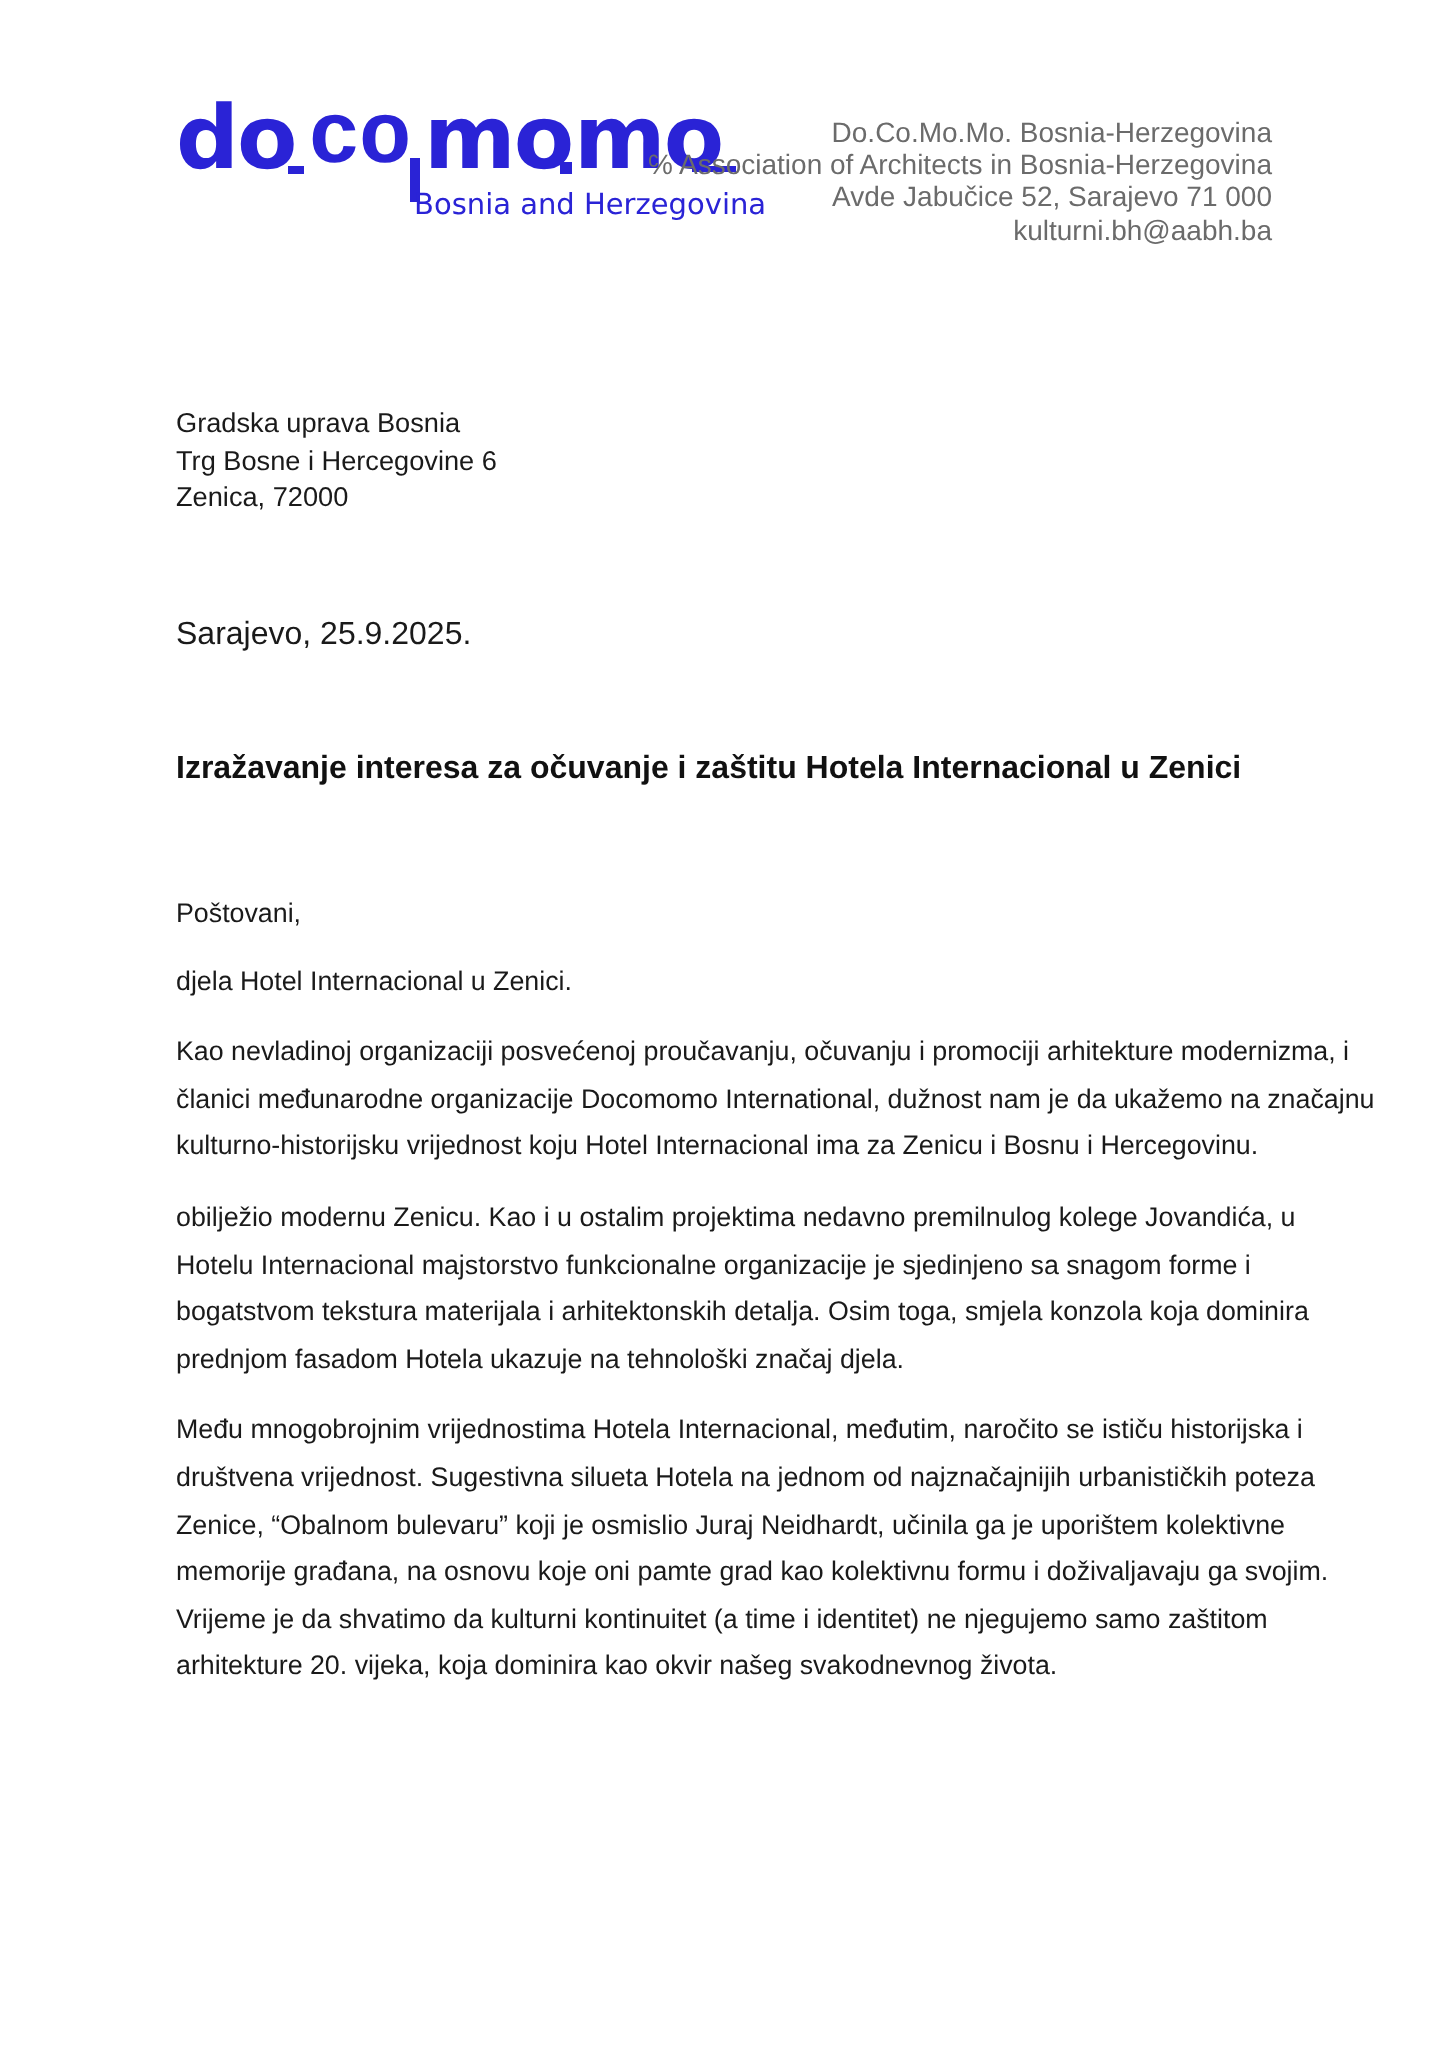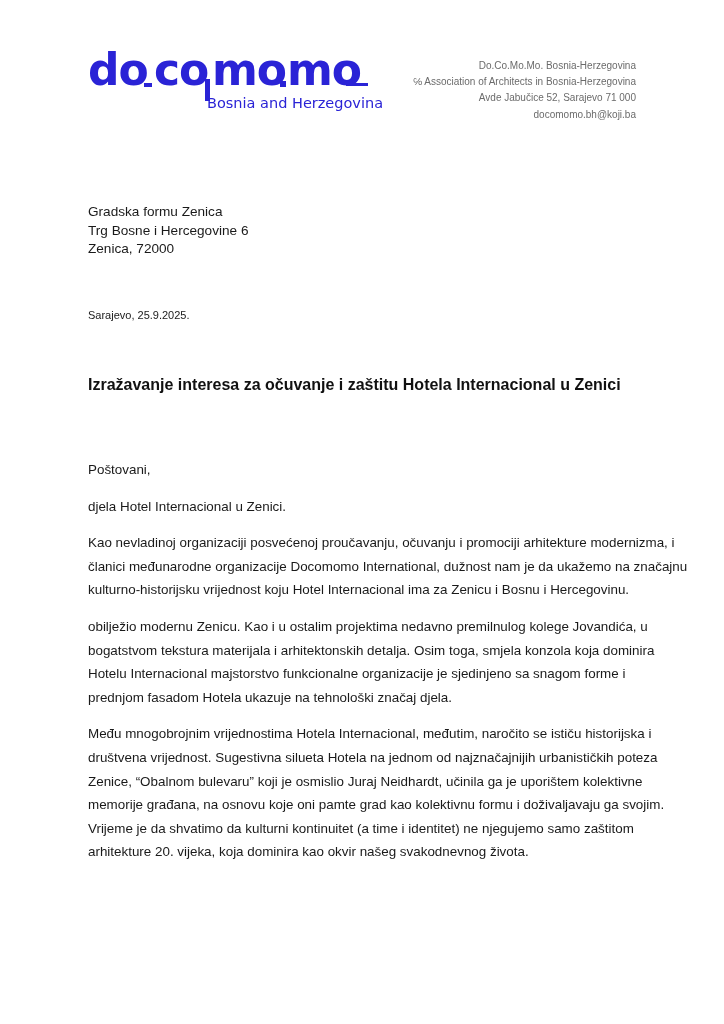--- a/index.html
+++ b/index.html
@@ -10,60 +10,60 @@
     .logo { position: absolute; left: 88px; top: 48px; width: 290px; height: 70px; }
     .logo-word { position: absolute; top: 0; font-family: "DejaVu Sans", sans-serif;
                  font-weight: bold; font-size: 44px; line-height: 44px; letter-spacing: -1px;
                  color: #2a23d6; }
     .logo-mark { position: absolute; background: #2a23d6; }
     .logo-sub { position: absolute; left: 119px; top: 47px; font-family: "DejaVu Sans", sans-serif;
                 font-size: 14.5px; color: #2a23d6; white-space: nowrap; }
 
     
     .sender { position: absolute; right: 88px; top: 58px; text-align: right;
-              font-size: 10px; line-height: 16.2px; color: #6b6b6b; }
+              font-size: 14px; line-height: 16.2px; color: #6b6b6b; }
     .sender div { white-space: nowrap; }
 
     
     .recipient { position: absolute; left: 88px; top: 203px; font-size: 13.6px; line-height: 18.5px; color: #1a1a1a; }
     .recipient div { white-space: nowrap; }
 
-    .date { position: absolute; left: 88px; top: 309px; font-size: 11px; color: #1a1a1a; }
+    .date { position: absolute; left: 88px; top: 309px; font-size: 16px; color: #1a1a1a; }
 
     .subject { position: absolute; left: 88px; top: 376px; font-size: 16px; font-weight: bold; color: #111; white-space: nowrap; }
 
     .body { position: absolute; left: 88px; top: 445px; width: 560px; font-size: 13.4px; line-height: 23.6px; color: #1a1a1a; }
-    .body p { margin: 13px 0 12px 0; }
+    .body p { margin: 0 0 12px 0; }
     .body .line { display: block; white-space: nowrap; }
     .salutation { margin-bottom: 10px !important; }
   </style>
 </head>
 <body>
 
 <div class="logo">
   <span class="logo-word" style="left:0px;">do</span>
   <span class="logo-mark" style="left:56px; top:35px; width:8px; height:4px;"></span>
-  <span class="logo-word" style="left:66px;">co</span>
+  <span class="logo-word" style="left:66px;font-family:Liberation Mono, monospace;">co</span>
   <span class="logo-mark" style="left:117px; top:31px; width:5px; height:22px;"></span>
   <span class="logo-word" style="left:124px;">mo</span>
   <span class="logo-mark" style="left:192px; top:33px; width:6px; height:6px;"></span>
   <span class="logo-word" style="left:199px;">mo</span>
   <span class="logo-mark" style="left:258px; top:35px; width:22px; height:3px;"></span>
   <span class="logo-sub">Bosnia and Herzegovina</span>
 </div>
 
 <div class="sender">
   <div>Do.Co.Mo.Mo. Bosnia-Herzegovina</div>
   <div>℅ Association of Architects in Bosnia-Herzegovina</div>
   <div>Avde Jabučice 52, Sarajevo 71 000</div>
-  <div>docomomo.bh@koji.ba</div>
+  <div>kulturni.bh@aabh.ba</div>
 </div>
 
 <div class="recipient">
-  <div>Gradska formu Zenica</div>
+  <div>Gradska uprava Bosnia</div>
   <div>Trg Bosne i Hercegovine 6</div>
   <div>Zenica, 72000</div>
 </div>
 
 <div class="date">Sarajevo, 25.9.2025.</div>
 
 <div class="subject">Izražavanje interesa za očuvanje i zaštitu Hotela Internacional u Zenici</div>
 
 <div class="body">
   <p class="salutation">Poštovani,</p>
@@ -73,22 +73,22 @@
   </p>
 
   <p>
     <span class="line">Kao nevladinoj organizaciji posvećenoj proučavanju, očuvanju i promociji arhitekture modernizma, i</span>
     <span class="line">članici međunarodne organizacije Docomomo International, dužnost nam je da ukažemo na značajnu</span>
     <span class="line">kulturno-historijsku vrijednost koju Hotel Internacional ima za Zenicu i Bosnu i Hercegovinu.</span>
   </p>
 
   <p>
     <span class="line">obilježio modernu Zenicu. Kao i u ostalim projektima nedavno premilnulog kolege Jovandića, u</span>
+    <span class="line">Hotelu Internacional majstorstvo funkcionalne organizacije je sjedinjeno sa snagom forme i</span>
     <span class="line">bogatstvom tekstura materijala  i arhitektonskih detalja. Osim toga, smjela konzola koja dominira</span>
-    <span class="line">Hotelu Internacional majstorstvo funkcionalne organizacije je sjedinjeno sa snagom forme i</span>
     <span class="line">prednjom fasadom Hotela ukazuje na tehnološki značaj djela.</span>
   </p>
 
   <p>
     <span class="line">Među mnogobrojnim vrijednostima Hotela Internacional, međutim, naročito se ističu historijska i</span>
     <span class="line">društvena vrijednost. Sugestivna silueta Hotela na jednom od najznačajnijih urbanističkih poteza</span>
     <span class="line">Zenice, “Obalnom bulevaru” koji je osmislio Juraj Neidhardt, učinila ga je uporištem kolektivne</span>
     <span class="line">memorije građana, na osnovu koje oni pamte grad kao kolektivnu formu i doživaljavaju ga svojim.</span>
     <span class="line">Vrijeme je da shvatimo da kulturni kontinuitet (a time i identitet) ne njegujemo samo zaštitom</span>
     <span class="line">arhitekture 20. vijeka, koja dominira kao okvir našeg svakodnevnog života.</span>

